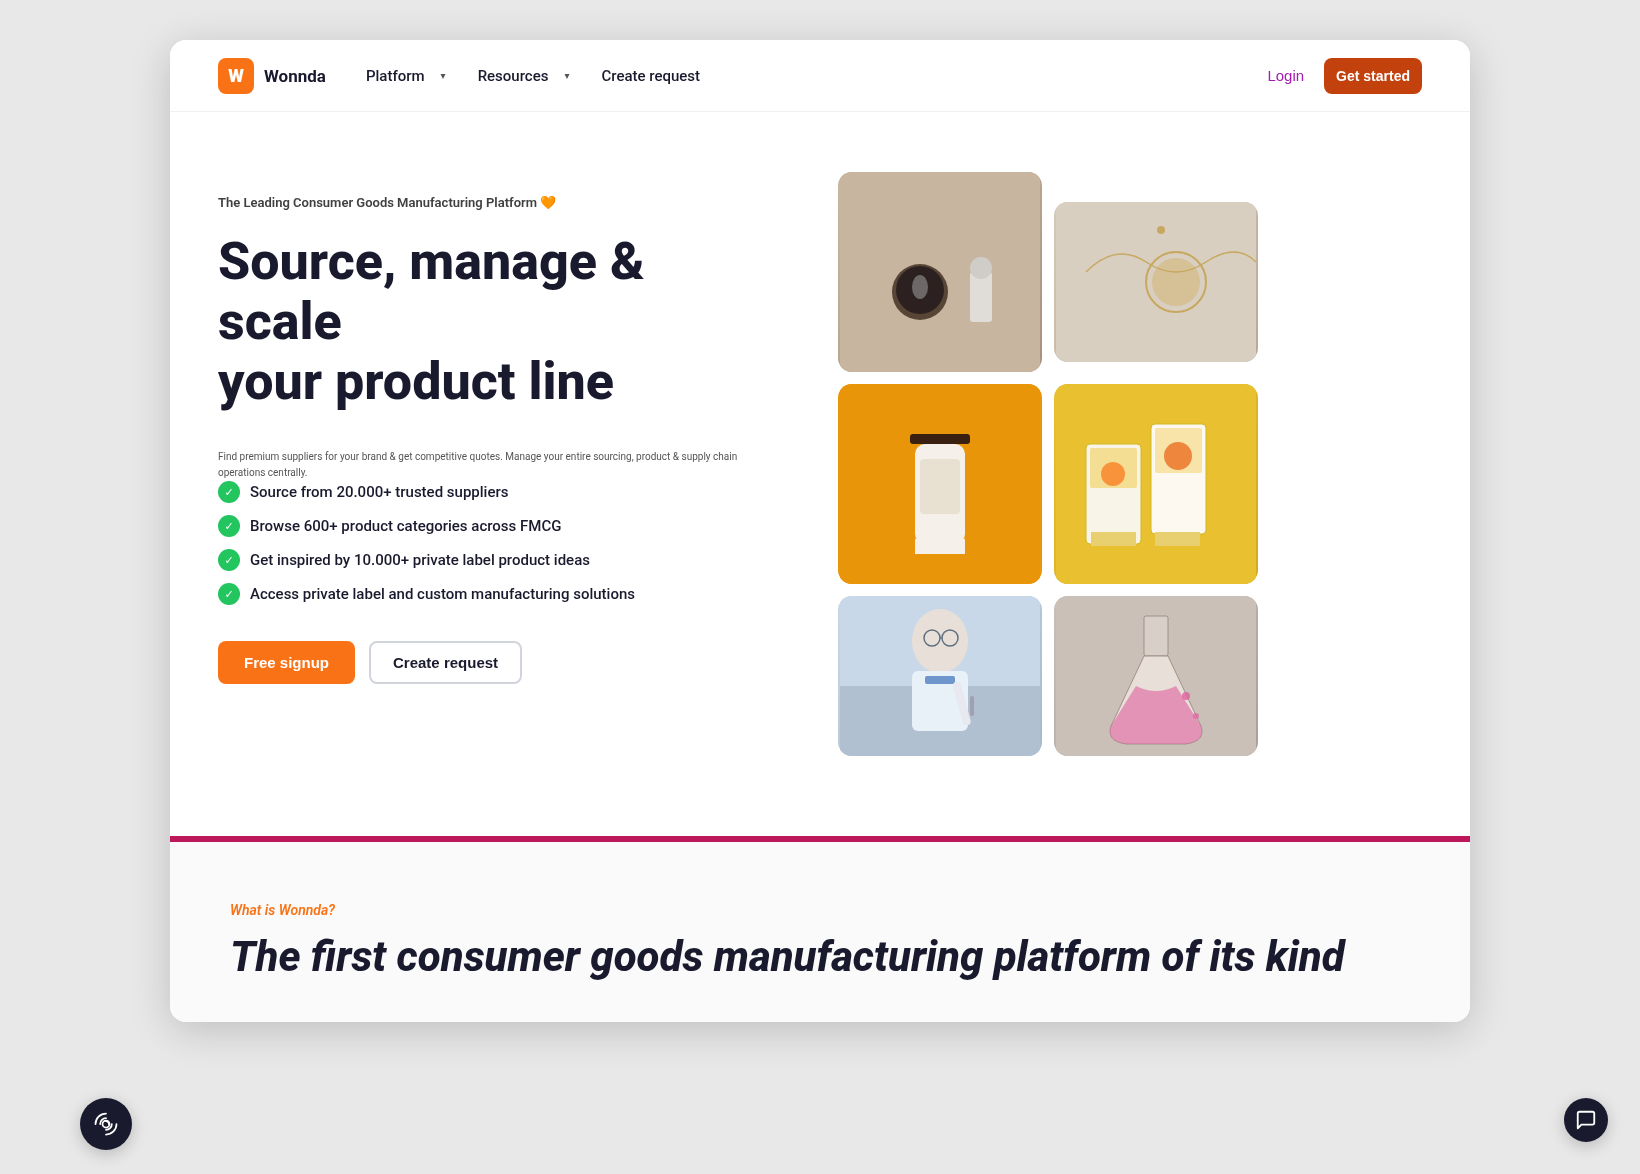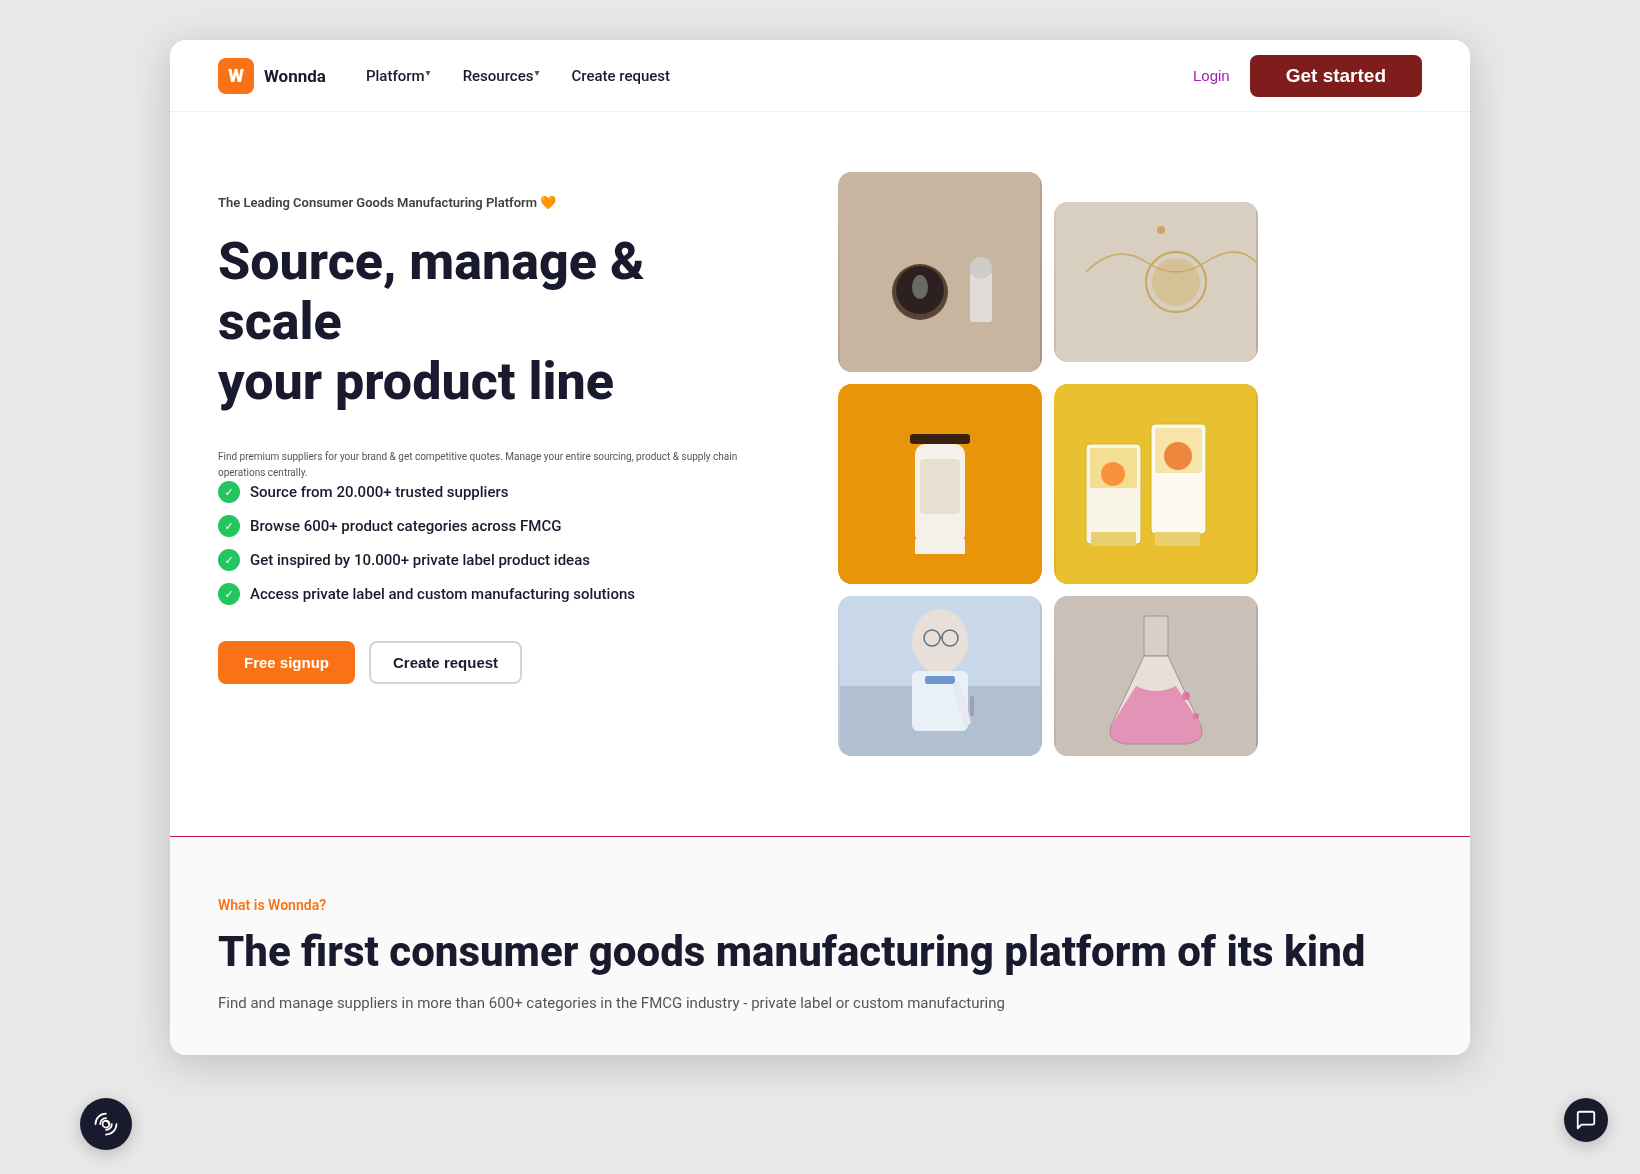--- a/index.html
+++ b/index.html
@@ -54,21 +54,22 @@
       color: #1a1a2e;
     }
     .nav-links {
       display: flex;
       align-items: center;
       gap: 32px;
       flex: 1;
     }
     .nav-link {
       display: flex;
-      gap: 1px;
+      align-items: center;
+      gap: 16px;
       font-size: 15px;
       color: #1a1a2e;
       font-weight: 500;
       cursor: pointer;
       text-decoration: none;
     }
     .nav-link .chevron {
       font-size: 10px;
       color: #555;
     }
@@ -79,26 +80,26 @@
     }
     .btn-login {
       font-size: 15px;
       font-weight: 500;
       color: #a21caf;
       background: none;
       border: none;
       cursor: pointer;
     }
     .btn-get-started {
-      background: #7f1d1d;
+      background: #c2410c;
       color: #fff;
       border: none;
       border-radius: 8px;
-      padding: 10px 36px;
-      font-size: 19px;
+      padding: 10px 12px;
+      font-size: 14px;
       font-weight: 600;
       cursor: pointer;
     }
     
     .hero {
       display: flex;
       align-items: flex-start;
       padding: 60px 48px 80px;
       gap: 60px;
       background: #fff;
@@ -204,22 +205,23 @@
     }
     
     .img-cosmetics { background: linear-gradient(135deg, #c8b8a2 0%, #a89080 100%); }
     .img-jewelry { background: linear-gradient(135deg, #d4c9b8 0%, #b8a898 100%); }
     .img-packaging { background: linear-gradient(135deg, #e8c030 0%, #d4a820 100%); }
     .img-lab { background: linear-gradient(135deg, #c8d8e8 0%, #a8b8c8 100%); }
     .img-flask { background: linear-gradient(135deg, #c8c0b8 0%, #a8a098 100%); }
     
     .second-section {
       background: #fafafa;
-      padding: 60px 48px 40px;
-      border-top: 1px solid #be185d;
+      padding: 60px 60px 40px;
+      border-top: 6px solid #be185d;
+      font-style: italic;
     }
     .section-badge {
       color: #f97316;
       font-size: 14px;
       font-weight: 600;
       margin-bottom: 14px;
     }
     .section-title {
       font-size: 42px;
       font-weight: 800;
@@ -407,21 +409,20 @@
           <circle cx="130" cy="100" r="4" fill="#e060a0" opacity="0.8"></circle>
           <circle cx="140" cy="120" r="3" fill="#e060a0" opacity="0.7"></circle>
         </svg>
       </div>
     </div>
   </section>
 
   <section class="second-section">
     <div class="section-badge">What is Wonnda?</div>
     <h2 class="section-title">The first consumer goods manufacturing platform of its kind</h2>
-    <p class="section-desc">Find and manage suppliers in more than 600+ categories in the FMCG industry - private label or custom manufacturing</p>
   </section>
 </div>
 
 <div class="fingerprint-widget">
   <svg width="28" height="28" viewBox="0 0 24 24" fill="none" xmlns="http://www.w3.org/2000/svg">
     <circle cx="12" cy="12" r="3" stroke="white" stroke-width="1.5"></circle>
     <path d="M12 3C7.03 3 3 7.03 3 12" stroke="white" stroke-width="1.5" stroke-linecap="round"></path>
     <path d="M21 12c0 4.97-4.03 9-9 9" stroke="white" stroke-width="1.5" stroke-linecap="round"></path>
     <path d="M12 7c-2.76 0-5 2.24-5 5" stroke="white" stroke-width="1.5" stroke-linecap="round"></path>
     <path d="M17 12c0 2.76-2.24 5-5 5" stroke="white" stroke-width="1.5" stroke-linecap="round"></path>

